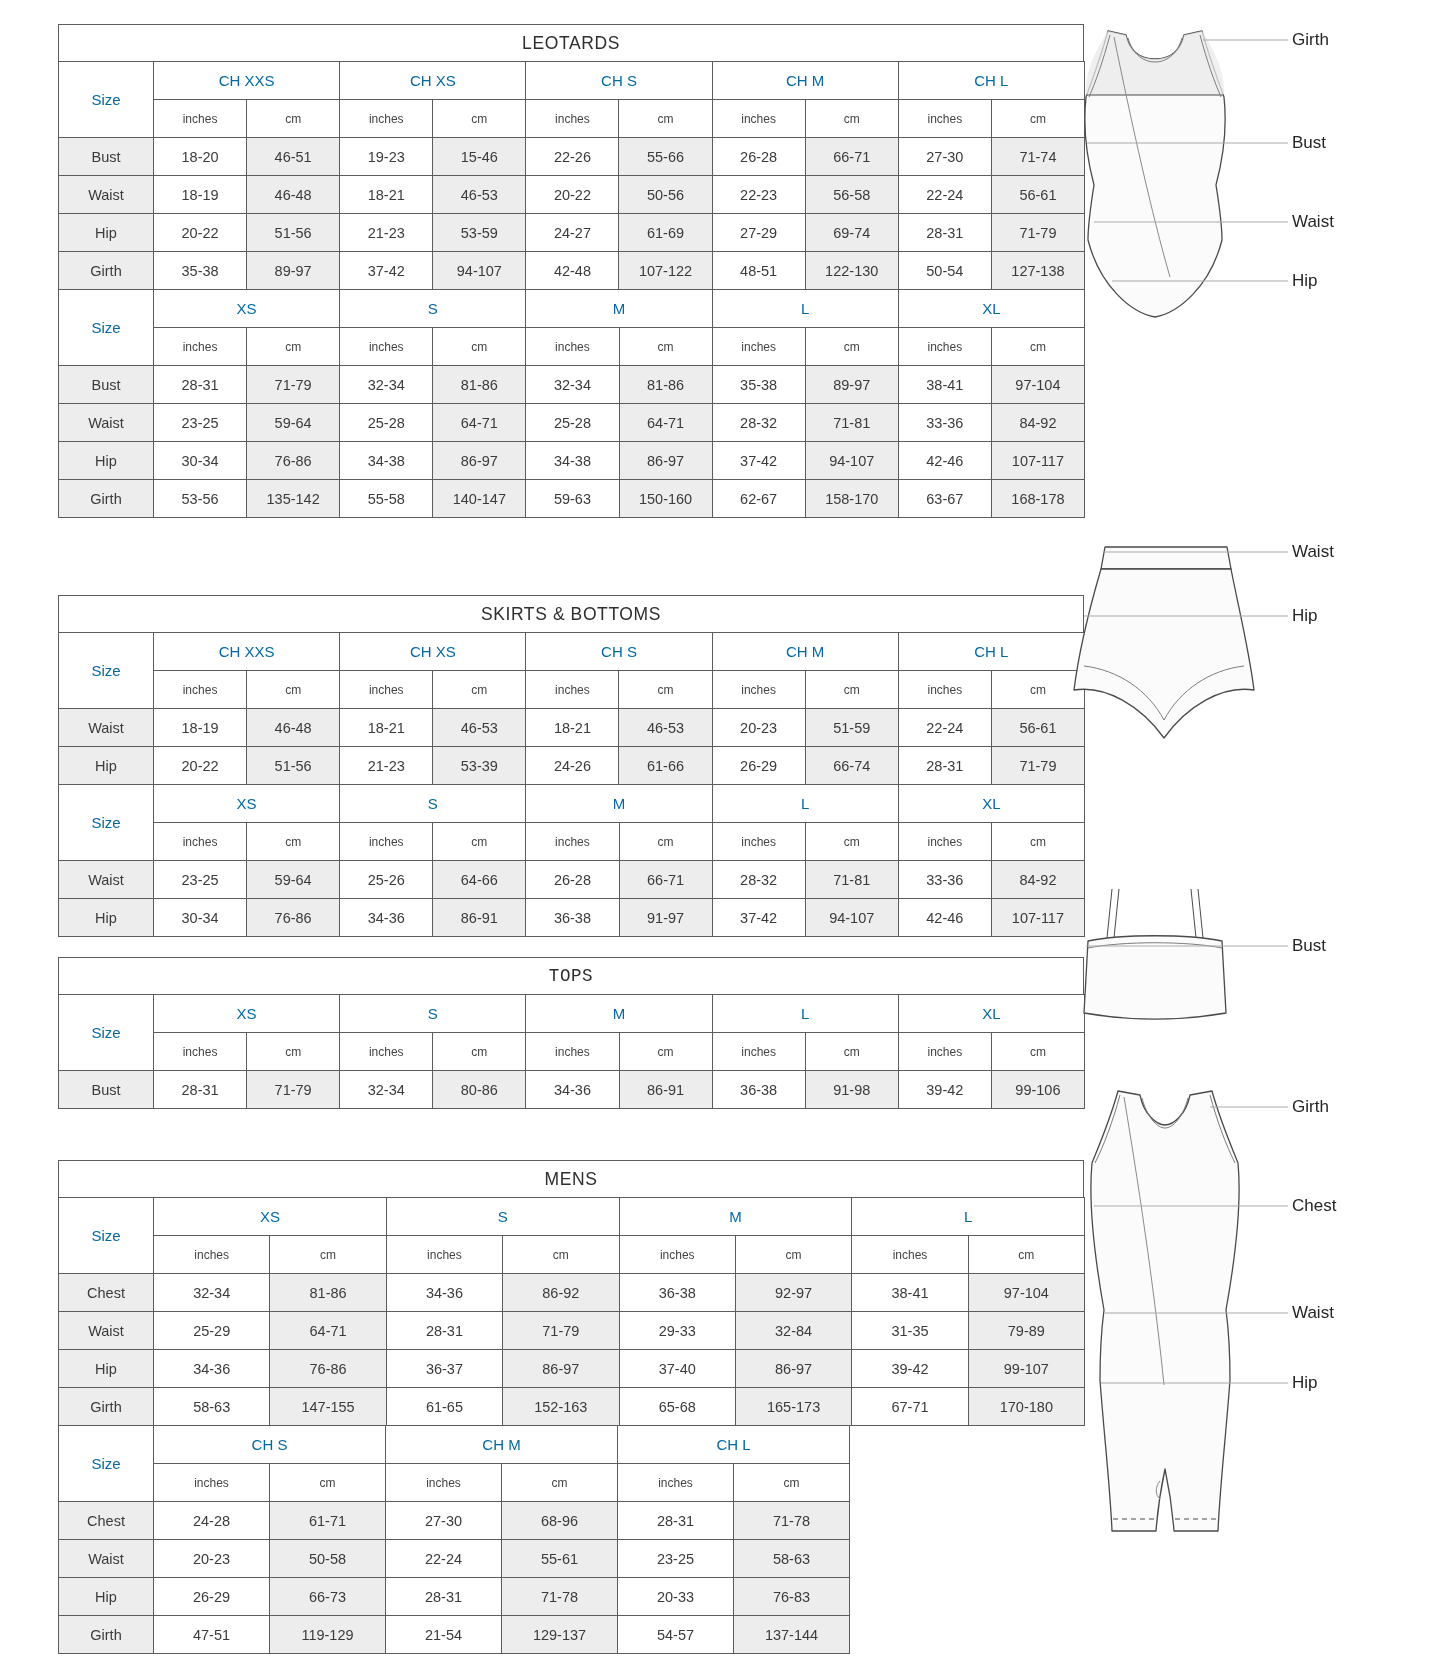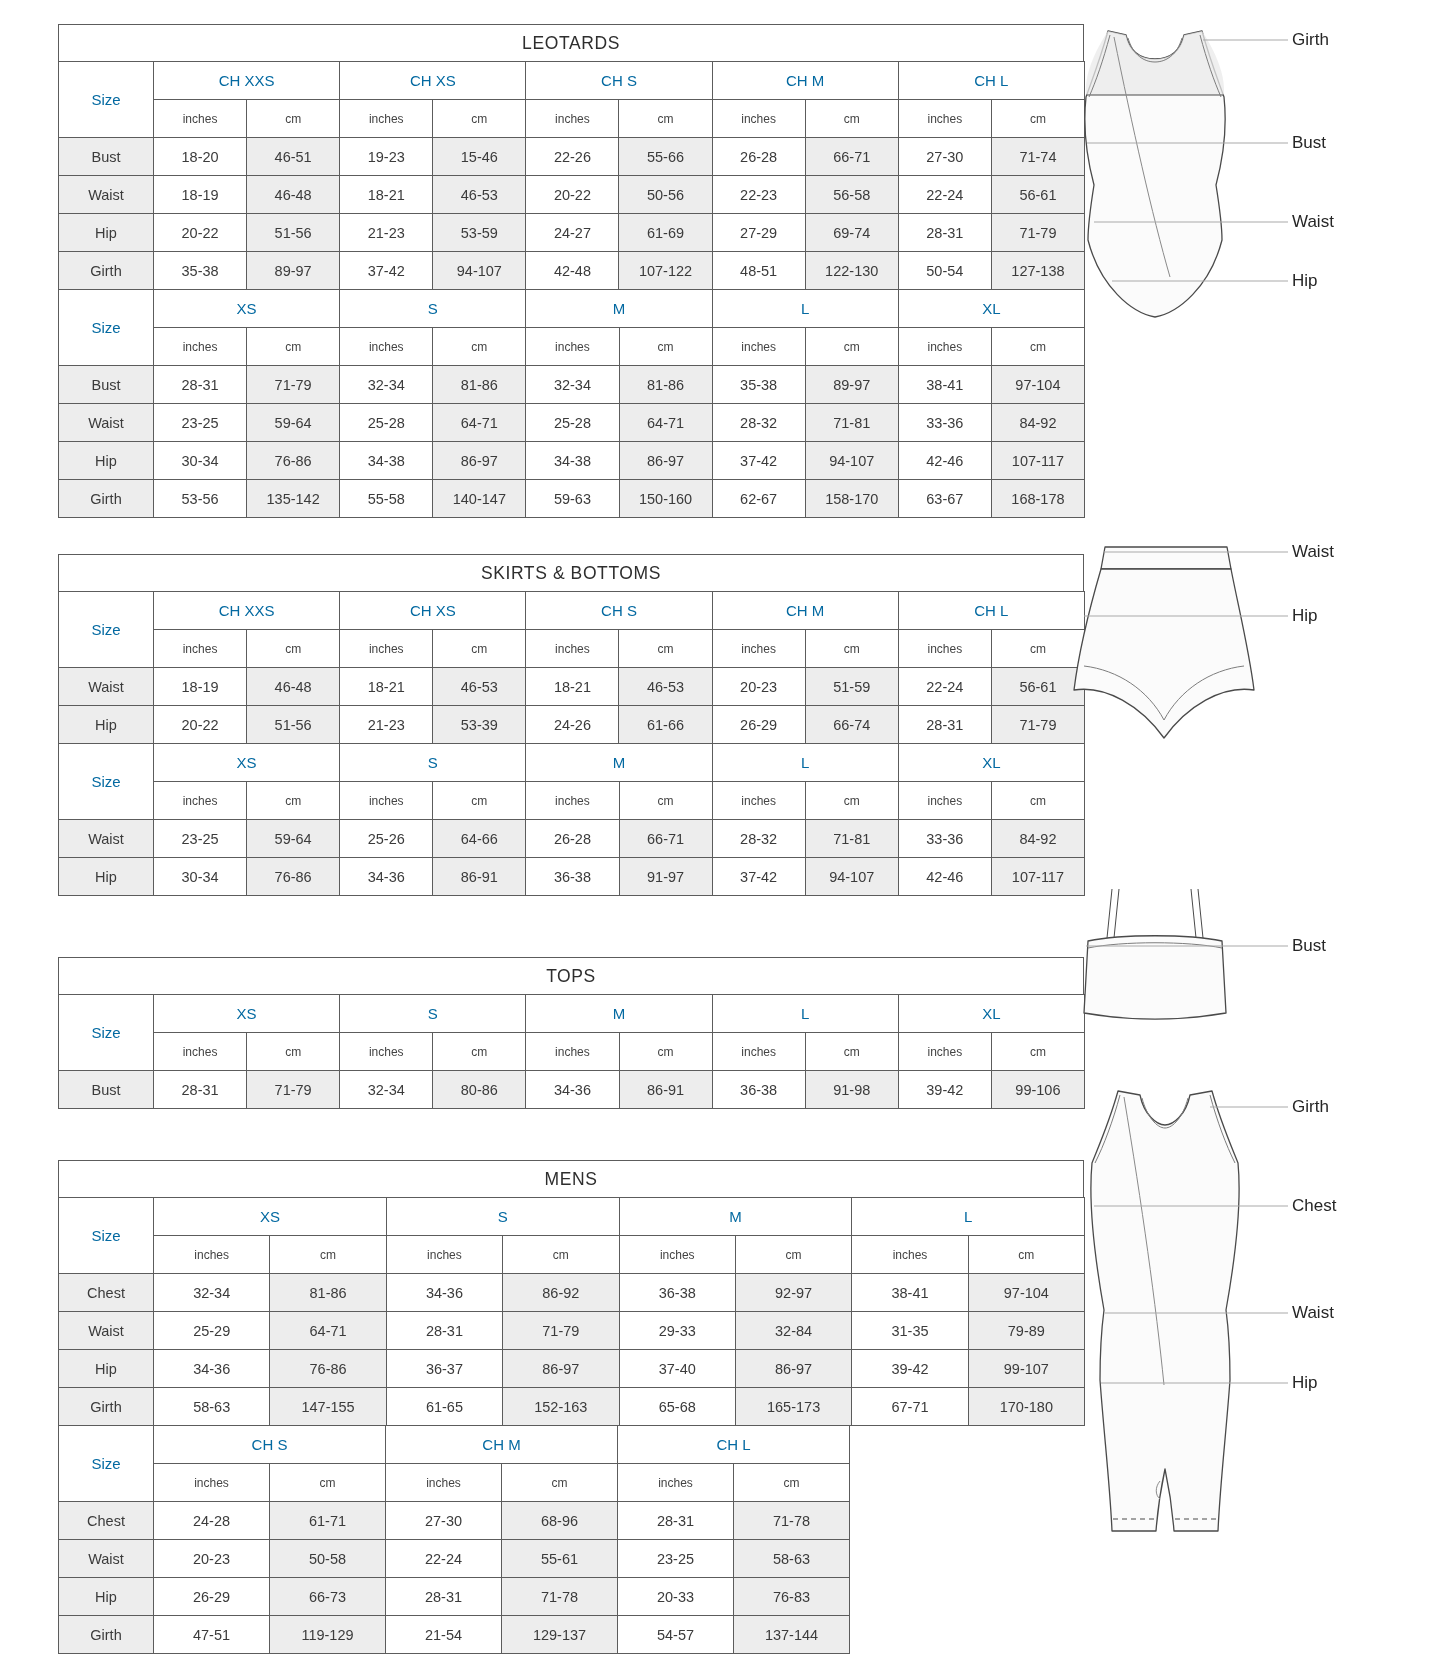--- a/index.html
+++ b/index.html
@@ -208,21 +208,21 @@
             <td class="val">59-63</td>
             <td class="val shade">150-160</td>
             <td class="val">62-67</td>
             <td class="val shade">158-170</td>
             <td class="val">63-67</td>
             <td class="val shade">168-178</td>
           </tr>
         </tbody>
       </table>
     </div>
-  <div class="tbl" style="top:554px">
+  <div class="tbl" style="top:595px">
       <div class="tbl-title" style="width: 1026px;">SKIRTS &amp; BOTTOMS</div>
       <table class="size-table" style="width: 1026px;">
         <colgroup>
           <col style="width: 95px;">
           <col style="width: 93.1px;">
           <col style="width: 93.1px;">
           <col style="width: 93.1px;">
           <col style="width: 93.1px;">
           <col style="width: 93.1px;">
           <col style="width: 93.1px;">
@@ -338,21 +338,21 @@
             <td class="val shade">91-97</td>
             <td class="val">37-42</td>
             <td class="val shade">94-107</td>
             <td class="val">42-46</td>
             <td class="val shade">107-117</td>
           </tr>
         </tbody>
       </table>
     </div>
   <div class="tbl" style="top:957px">
-      <div class="tbl-title" style="width: 1026px;">TOPS</div>
+      <div class="tbl-title" style="width: 1026px; font-family: Liberation Mono, monospace;">TOPS</div>
       <table class="size-table" style="width: 1026px;">
         <colgroup>
           <col style="width: 95px;">
           <col style="width: 93.1px;">
           <col style="width: 93.1px;">
           <col style="width: 93.1px;">
           <col style="width: 93.1px;">
           <col style="width: 93.1px;">
           <col style="width: 93.1px;">
           <col style="width: 93.1px;">

